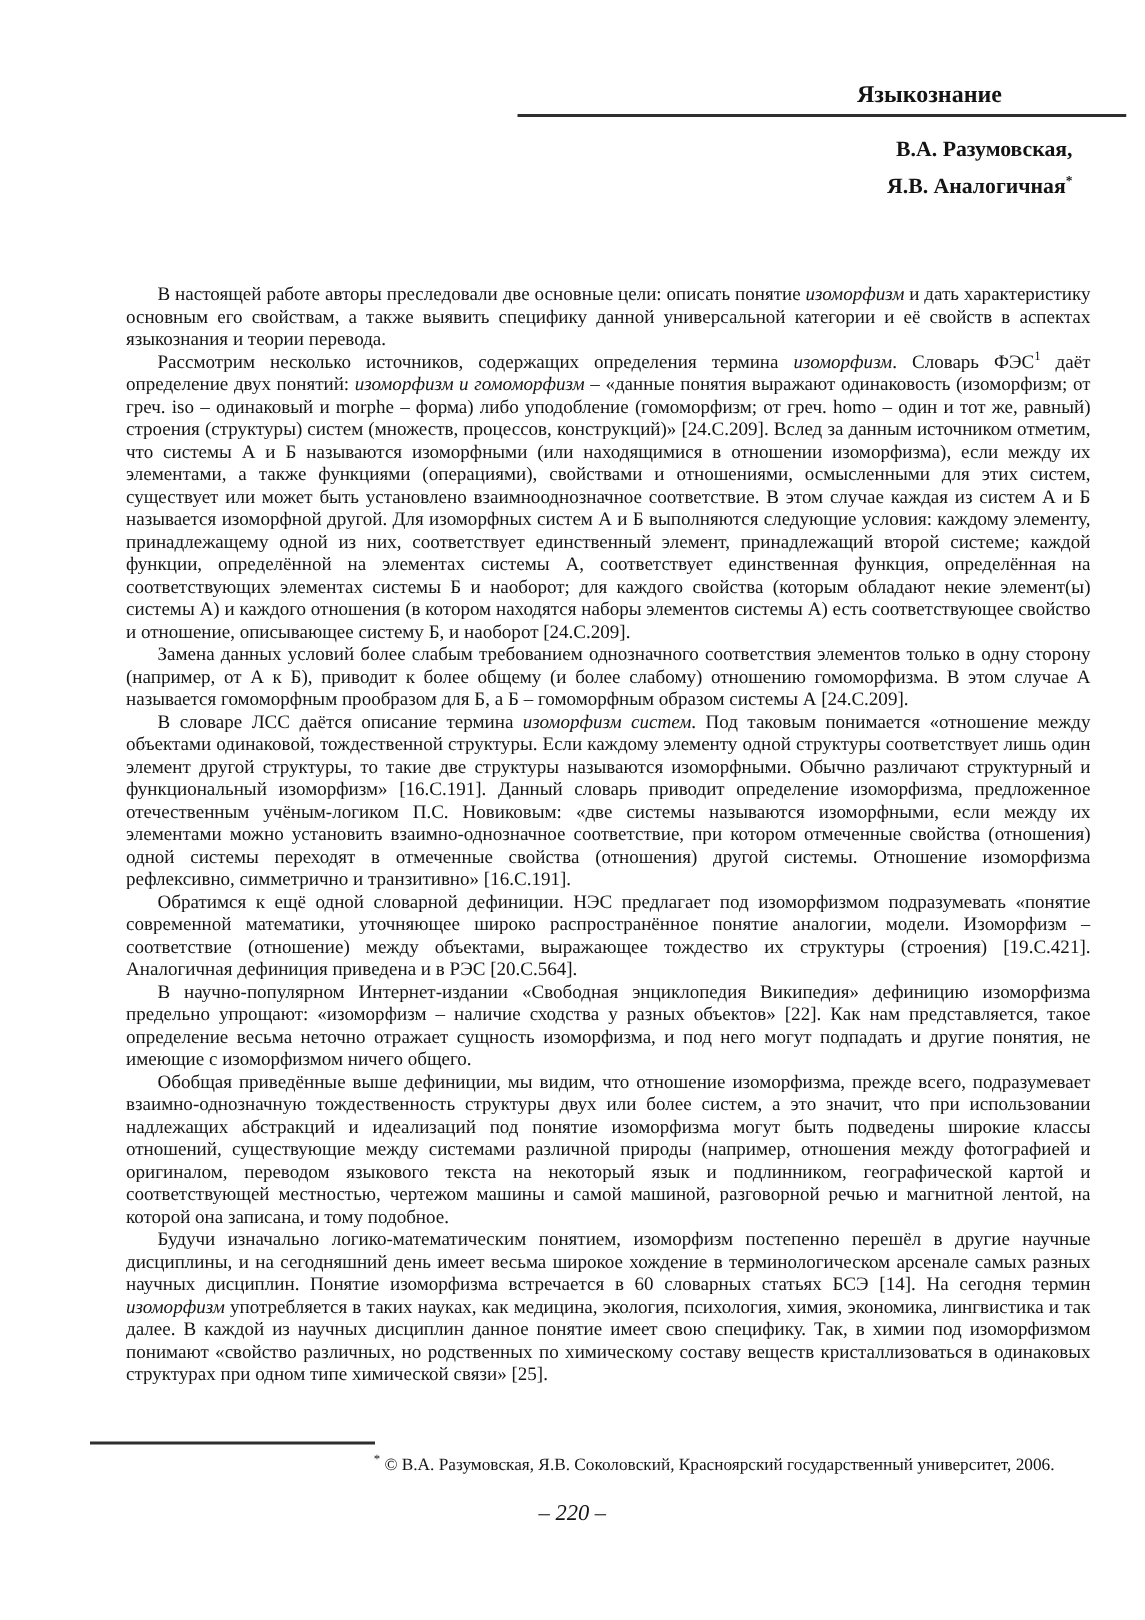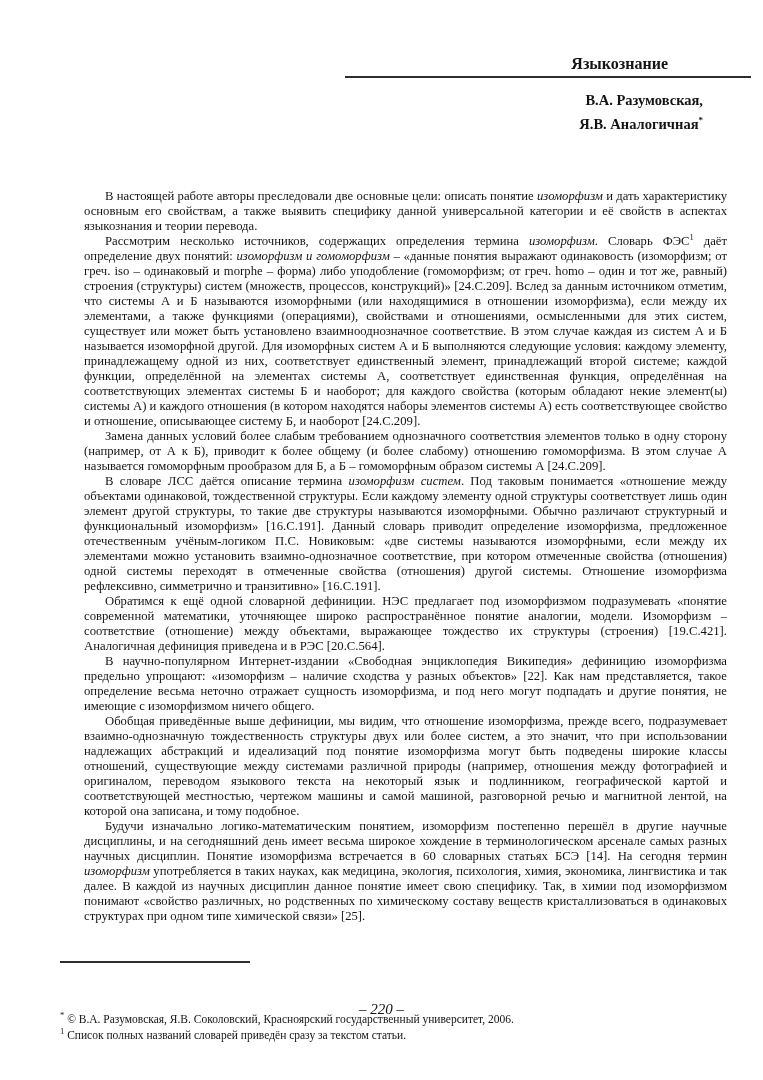--- a/index.html
+++ b/index.html
@@ -13,21 +13,21 @@
   }
   .running-head{
     position:absolute;top:55px;right:83px;
     font-size:16px;font-weight:bold;white-space:nowrap;
   }
   .head-rule{
     position:absolute;top:76px;left:345px;right:0;
     height:2px;background:#2e2e2e;
   }
   .authors{
-    position:absolute;top:90px;right:48px;
+    position:absolute;top:90px;right:36px;
     text-align:right;font-size:14.5px;font-weight:bold;line-height:20px;
   }
   .authors sup{font-size:9px;}
   .article-title{
     position:absolute;top:136px;left:60px;width:643px;
     text-align:center;font-weight:bold;font-size:14px;line-height:18px;
   }
   .body-text{
     position:absolute;top:189px;left:60px;width:643px;height:772px;
     overflow:hidden;
@@ -35,22 +35,22 @@
     hyphens:auto;margin-left:24px;-webkit-hyphens:auto;
   }
   .body-text p{margin:0;text-indent:21px;}
   .it{font-style:italic;}
   .body-text sup, .footnotes sup{font-size:8.5px;vertical-align:super;line-height:0;}
   .footnote-rule{
     position:absolute;top:961px;left:60px;width:190px;
     height:1.5px;background:#2e2e2e;
   }
   .footnotes{
-    position:absolute;top:1011px;left:60px;width:643px;
-    font-size:11.5px;line-height:16px;text-align:left;
+    position:absolute;top:969px;left:60px;width:643px;
+    font-size:11.5px;line-height:16px;text-align:right;
   }
   .footnotes p{margin:0;}
   .page-number{
     position:absolute;top:1001px;left:60px;width:643px;
     text-align:center;font-style:italic;font-size:15px;
   }
 </style>
 </head>
 <body>
 
@@ -74,18 +74,17 @@
       <p><span>Обратимся к ещё одной словарной дефиниции. НЭС предлагает под изоморфизмом подразумевать «понятие современной математики, уточняющее широко распространённое понятие аналогии, модели. Изоморфизм – соответствие (отношение) между объектами, выражающее тождество их структуры (строения) [19.С.421]. Аналогичная дефиниция приведена и в РЭС [20.С.564].</span></p>
       <p><span>В научно-популярном Интернет-издании «Свободная энциклопедия Википедия» дефиницию изоморфизма предельно упрощают: «изоморфизм – наличие сходства у разных объектов» [22]. Как нам представляется, такое определение весьма неточно отражает сущность изоморфизма, и под него могут подпадать и другие понятия, не имеющие с изоморфизмом ничего общего.</span></p>
       <p><span>Обобщая приведённые выше дефиниции, мы видим, что отношение изоморфизма, прежде всего, подразумевает взаимно-однозначную тождественность структуры двух или более систем, а это значит, что при использовании надлежащих абстракций и идеализаций под понятие изоморфизма могут быть подведены широкие классы отношений, существующие между системами различной природы (например, отношения между фотографией и оригиналом, переводом языкового текста на некоторый язык и подлинником, географической картой и соответствующей местностью, чертежом машины и самой машиной, разговорной речью и магнитной лентой, на которой она записана, и тому подобное.</span></p>
       <p><span>Будучи изначально логико-математическим понятием, изоморфизм постепенно перешёл в другие научные дисциплины, и на сегодняшний день имеет весьма широкое хождение в терминологическом арсенале самых разных научных дисциплин. Понятие изоморфизма встречается в 60 словарных статьях БСЭ [14]. На сегодня термин </span><span class="it">изоморфизм</span><span> употребляется в таких науках, как медицина, экология, психология, химия, экономика, лингвистика и так далее. В каждой из научных дисциплин данное понятие имеет свою специфику. Так, в химии под изоморфизмом понимают «свойство различных, но родственных по химическому составу веществ кристаллизоваться в одинаковых структурах при одном типе химической связи» [25].</span></p>
     </div>
 
   <div class="footnote-rule"></div>
 
   <div class="footnotes">
       <p><sup>*</sup><span> © В.А. Разумовская, Я.В. Соколовский, Красноярский государственный университет, 2006.</span></p>
-      <p><sup>1</sup><span> Список полных названий словарей приведён сразу за текстом статьи.</span></p>
     </div>
 
   <div class="page-number">– 220 –</div>
 
 </div>
 
 </body></html>

